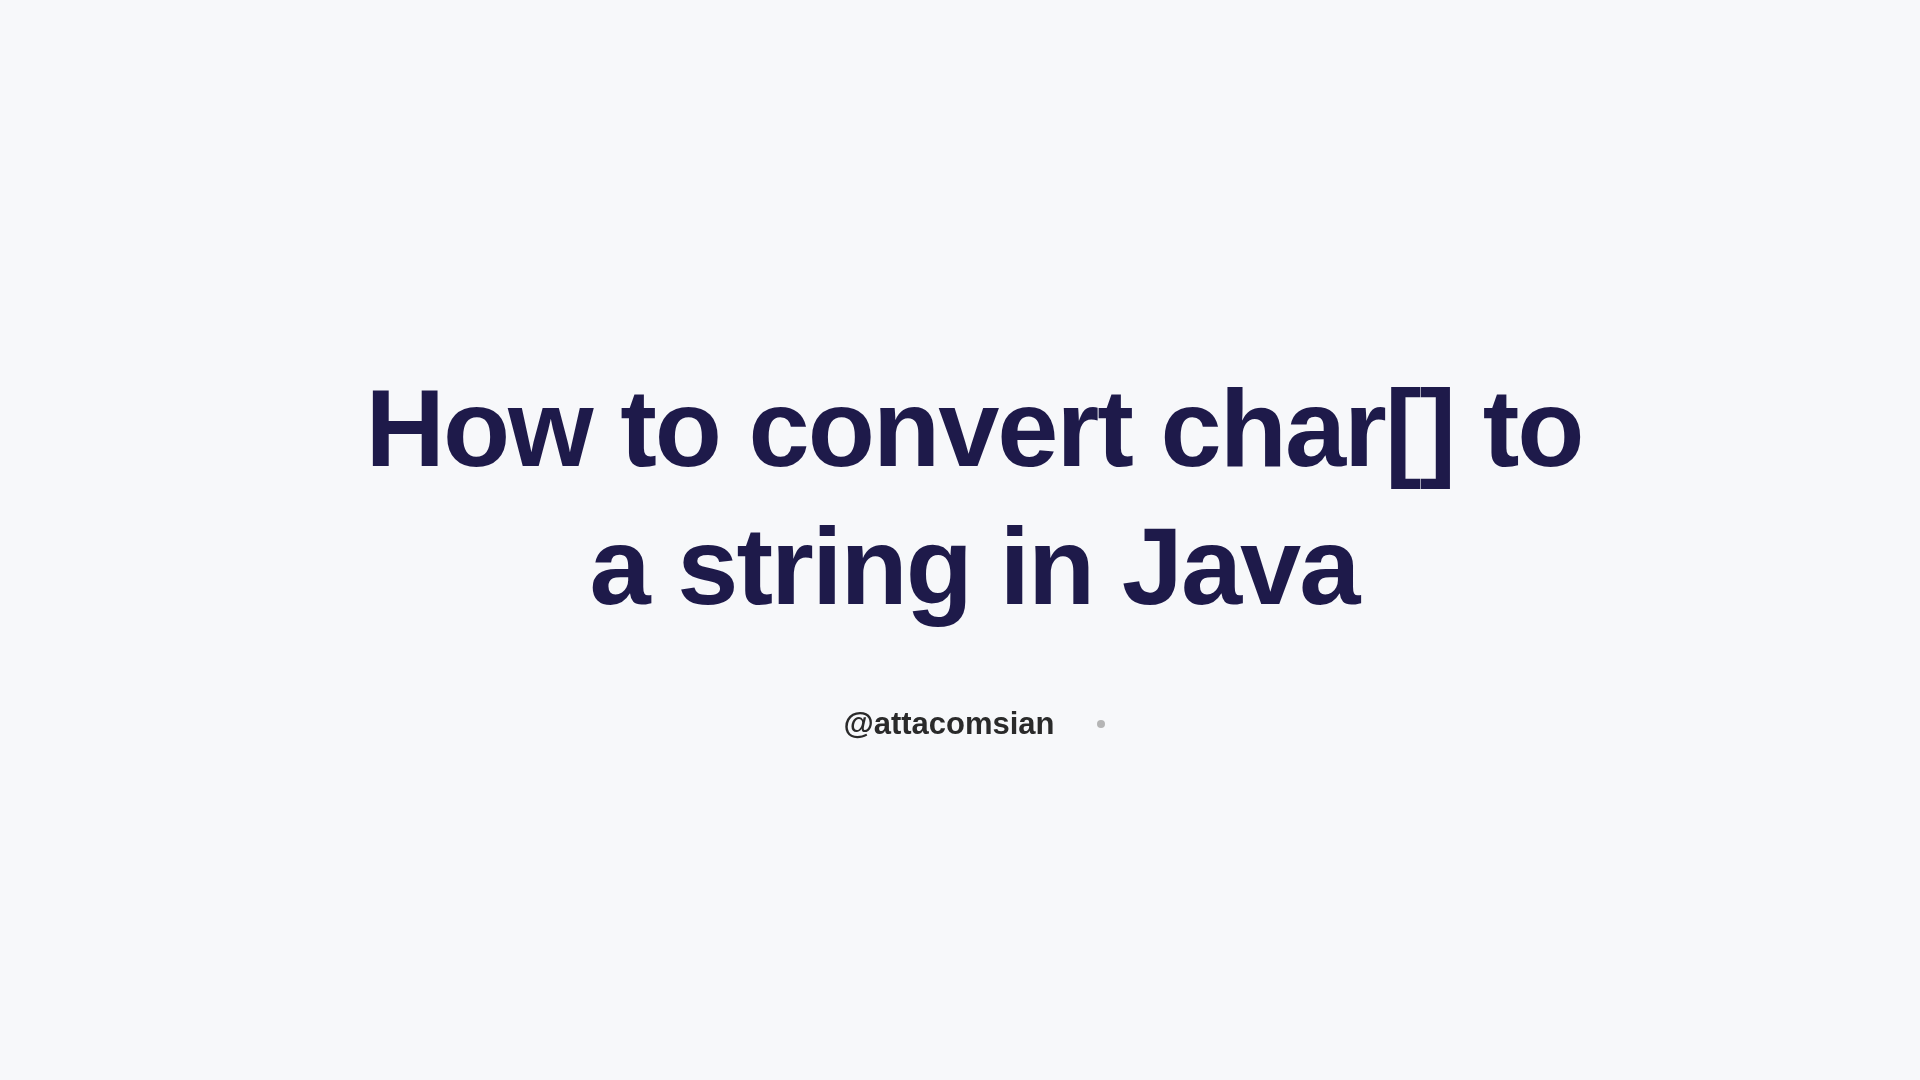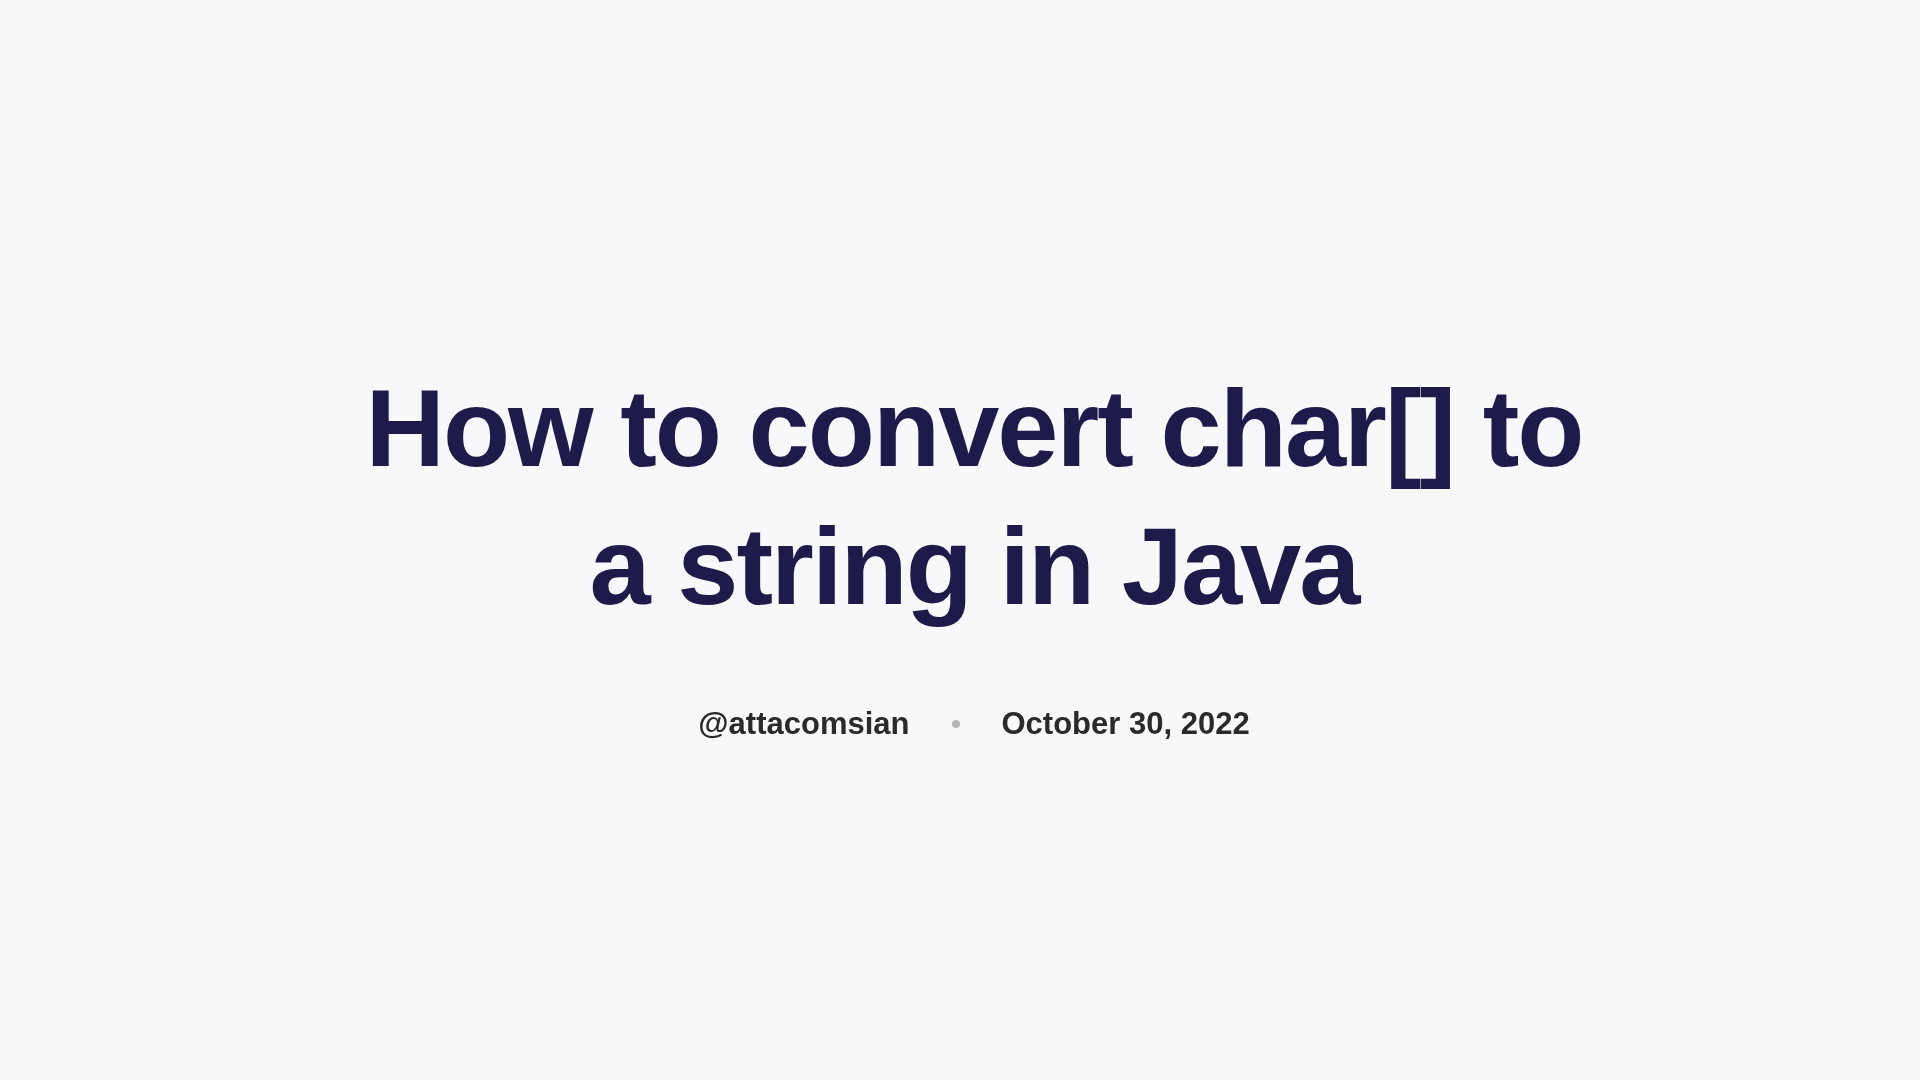--- a/index.html
+++ b/index.html
@@ -50,14 +50,13 @@
     }
   </style>
 </head>
 <body>
 
 <h1 class="title">How to convert char[] to a string in Java</h1>
 
 <div class="meta">
   <span class="author">@attacomsian</span>
   <span class="separator"></span>
-  <span class="date">October 30, 2022</span>
 </div>
 
 </body></html>

